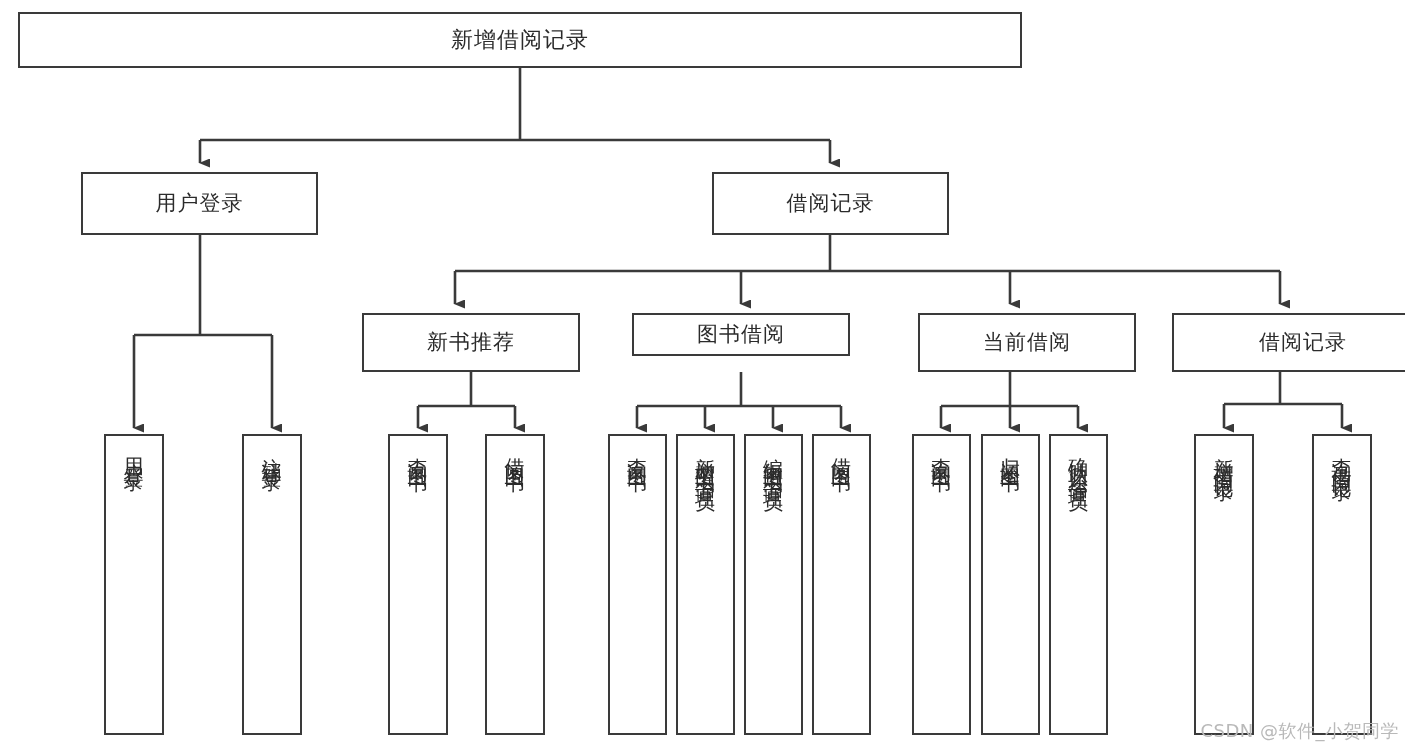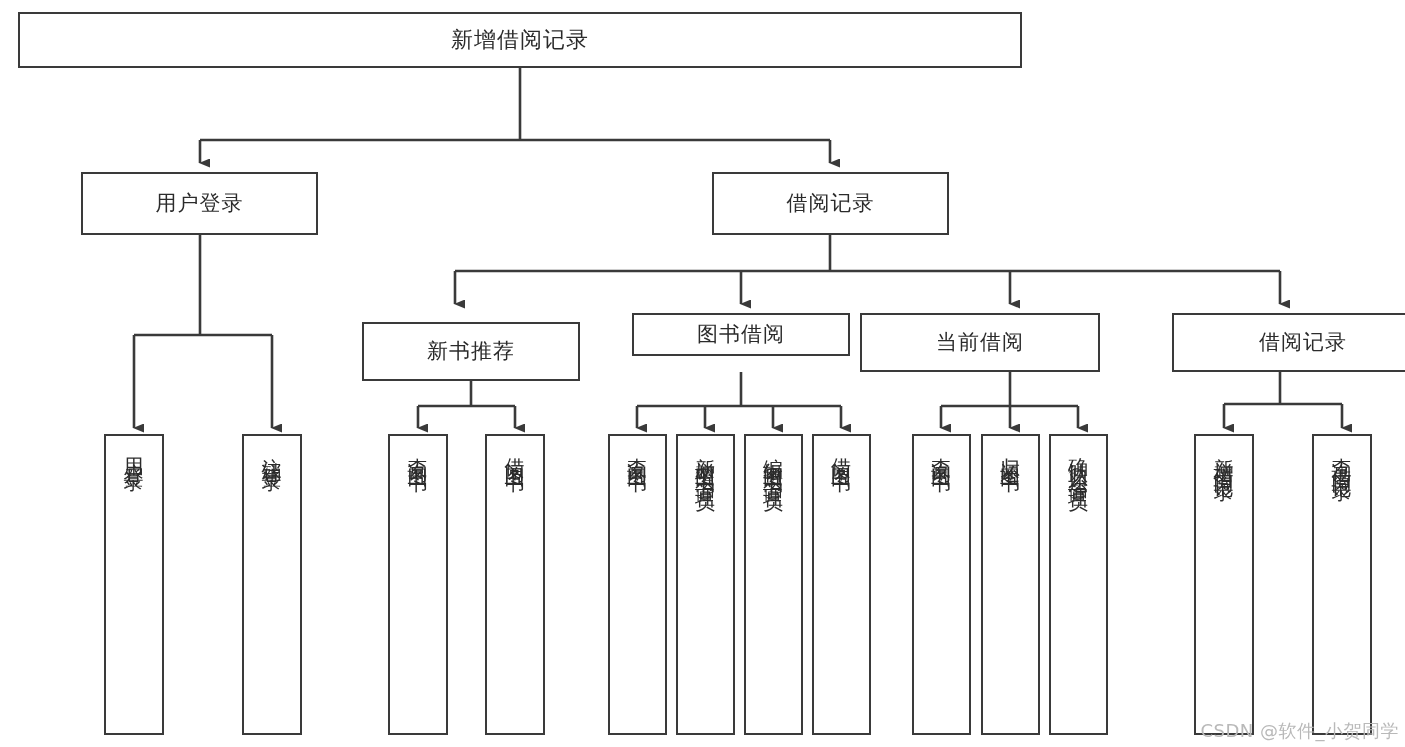--- a/index.html
+++ b/index.html
@@ -126,29 +126,29 @@
   </div>
 
   <div class="node h-node" style="left:81px;top:172px;width:237px;height:63px;">
     <span class="lbl">用户登录</span>
   </div>
 
   <div class="node h-node" style="left:712px;top:172px;width:237px;height:63px;">
     <span class="lbl">借阅记录</span>
   </div>
 
-  <div class="node h-node" style="left:362px;top:322px;width:218px;height:59px;">
+  <div class="node h-node" style="left:362px;top:313px;width:218px;height:59px;">
     <span class="lbl">新书推荐</span>
   </div>
 
   <div class="node h-node" style="left:632px;top:313px;width:218px;height:43px;">
     <span class="lbl">图书借阅</span>
   </div>
 
-  <div class="node h-node" style="left:860px;top:313px;width:240px;height:59px;">
+  <div class="node h-node" style="left:918px;top:313px;width:218px;height:59px;">
     <span class="lbl">当前借阅</span>
   </div>
 
   <div class="node h-node" style="left:1172px;top:313px;width:262px;height:59px;">
     <span class="lbl">借阅记录</span>
   </div>
 
   <div class="node v-node" style="left:104px;top:434px;width:60px;height:301px;">
     <span class="lbl">用户登录</span>
   </div>

